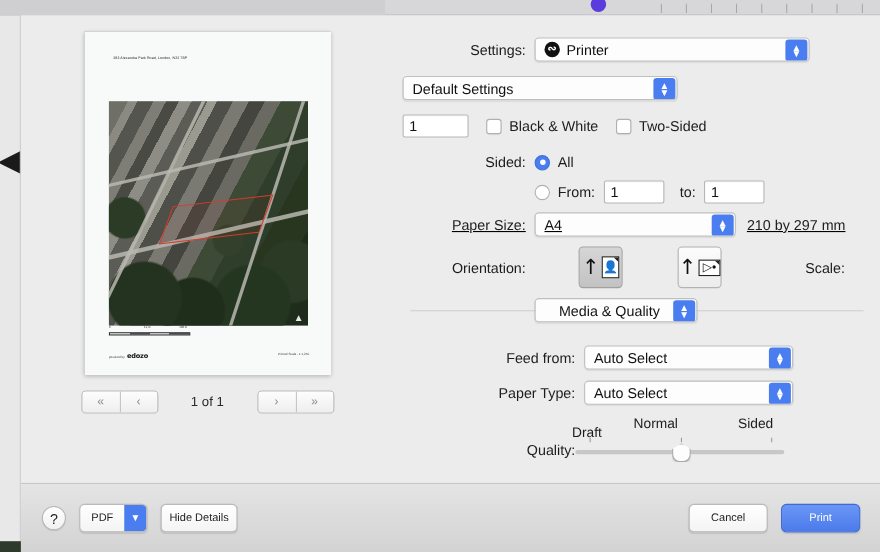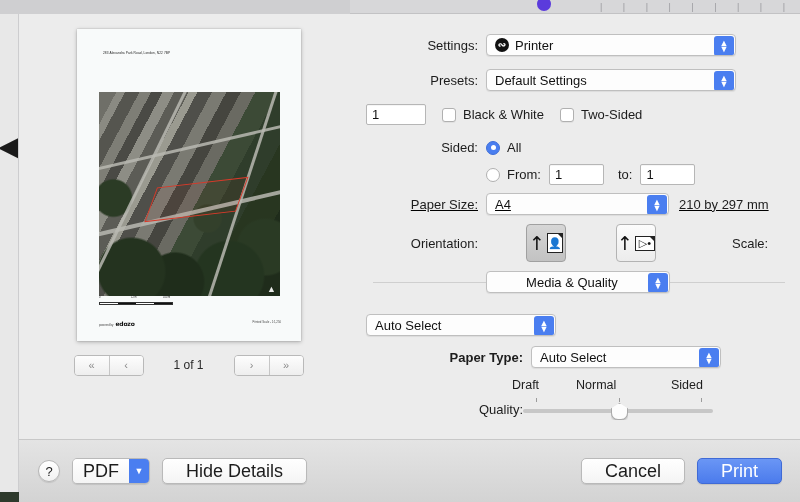--- a/index.html
+++ b/index.html
@@ -258,21 +258,21 @@
   
   .bottom {
     position: absolute; left: 0; bottom: 0; width: 781px; height: 63px;
     background: linear-gradient(180deg,#e4e4e4,#d3d3d3);
     border-top: 1px solid #c8c8c8;
   }
   .btn {
     height: 26px; border-radius: 5px; border: 1px solid #b9b9b9;
     background: linear-gradient(180deg,#ffffff,#f4f4f4);
     display: flex; align-items: center; justify-content: center;
-    font-size: 18px; color: #1c1c1c; padding: 0 23px;
+    font-size: 10px; color: #1c1c1c; padding: 0 7px;
     box-shadow: 0 1px 1px rgba(0,0,0,.1);
   }
   .btn.primary {
     background: linear-gradient(180deg,#6a96f5,#4b7bec);
     border-color: #3f6ad6; color: #fff;
   }
   .help {
     width: 22px; height: 22px; border-radius: 50%;
     border: 1px solid #b7b7b7;
     background: linear-gradient(180deg,#ffffff,#f1f1f1);
@@ -280,21 +280,21 @@
     font-size: 13px; color: #1c1c1c; box-shadow: 0 1px 1px rgba(0,0,0,.1);
   }
   .pdf-btn {
     height: 26px; border-radius: 5px; border: 1px solid #b9b9b9;
     display: flex; align-items: stretch; overflow: hidden;
     box-shadow: 0 1px 1px rgba(0,0,0,.1);
   }
   .pdf-label {
     background: linear-gradient(180deg,#ffffff,#f4f4f4);
     display: flex; align-items: center; padding: 0 10px;
-    font-size: 18px; color: #1c1c1c;
+    font-size: 10px; color: #1c1c1c;
   }
   .pdf-arrow {
     width: 20px; background: #4a7ef0; color: #fff;
     display: flex; align-items: center; justify-content: center;
     font-size: 9px; font-weight: 700;
   }
 </style>
 </head>
 <body>
 
@@ -360,21 +360,20 @@
           <span class="printer-badge">∾</span>
           <span>Printer</span>
           <span class="arrows">
               <span>▲</span>
               <span>▼</span>
             </span>
         </div>
       </div>
 
       <div class="row" style="left:0; top:55px;">
-        <div class="lab" style="width:120px;">Presets:</div>
         <div class="popup" style="width:250px; margin-left:8px;">
           <span>Default Settings</span>
           <span class="arrows">
               <span>▲</span>
               <span>▼</span>
             </span>
         </div>
       </div>
 
       <div class="row" style="left:0; top:90px;">
@@ -435,52 +434,53 @@
           </span>
         </div>
         <div class="ctext" style="margin-left:36px;">Scale:</div>
         <div class="field focused" style="width:68px; margin-left:8px;">
           <span class="sel">100%</span>
         </div>
       </div>
 
       <div class="divider"></div>
       <div class="section-popup">
-        <div class="popup" style="width:184px; justify-content:center; padding:0 26px 0 14px;">
+        <div class="popup" style="width:148px; justify-content:center; padding:0 26px 0 14px;">
           <span>Media &amp; Quality</span>
           <span class="arrows">
               <span>▲</span>
               <span>▼</span>
             </span>
         </div>
       </div>
 
       <div class="row" style="left:0; top:300px;">
+        <div class="lab" style="width:165px;">Feed from:</div>
         <div class="popup" style="width:190px; margin-left:8px;">
           <span>Auto Select</span>
           <span class="arrows">
               <span>▲</span>
               <span>▼</span>
             </span>
         </div>
       </div>
 
       <div class="row" style="left:0; top:332px;">
-        <div class="lab" style="width:165px;font-weight:bold;">Paper Type:</div>
+        <div class="lab" style="width:165px;">Paper Type:</div>
         <div class="popup" style="width:190px; margin-left:8px;">
           <span>Auto Select</span>
           <span class="arrows">
               <span>▲</span>
               <span>▼</span>
             </span>
         </div>
       </div>
 
       <div class="sl-labels">
-        <div class="sl-lab" style="left:4px;">Draft</div>
+        <div class="sl-lab" style="left:12px;margin-top:8px;">Draft</div>
         <div class="sl-lab" style="left:68px;">Normal</div>
         <div class="sl-lab" style="left:163px;">Sided</div>
       </div>
 
       <div class="row" style="left:0; top:388px;">
         <div class="lab" style="width:165px;">Quality:</div>
       </div>
       <div class="slider-wrap">
         <div class="sl-track"></div>
         <div class="sl-tick" style="left:13px;"></div>

